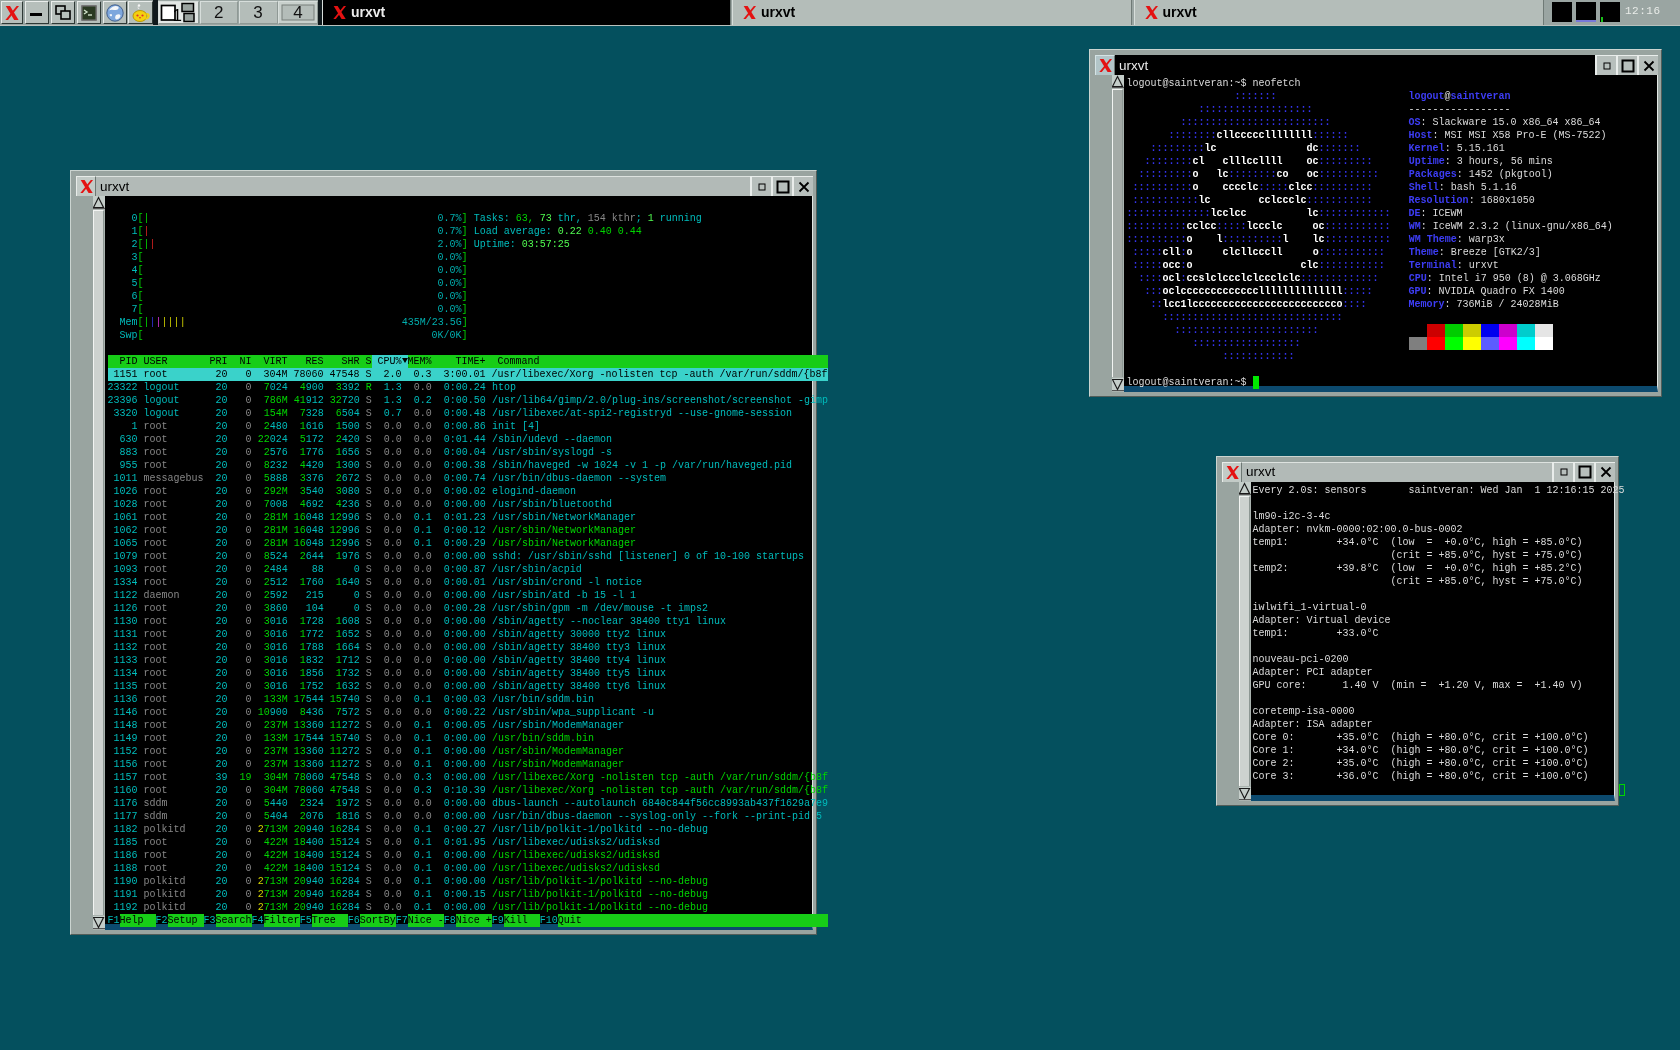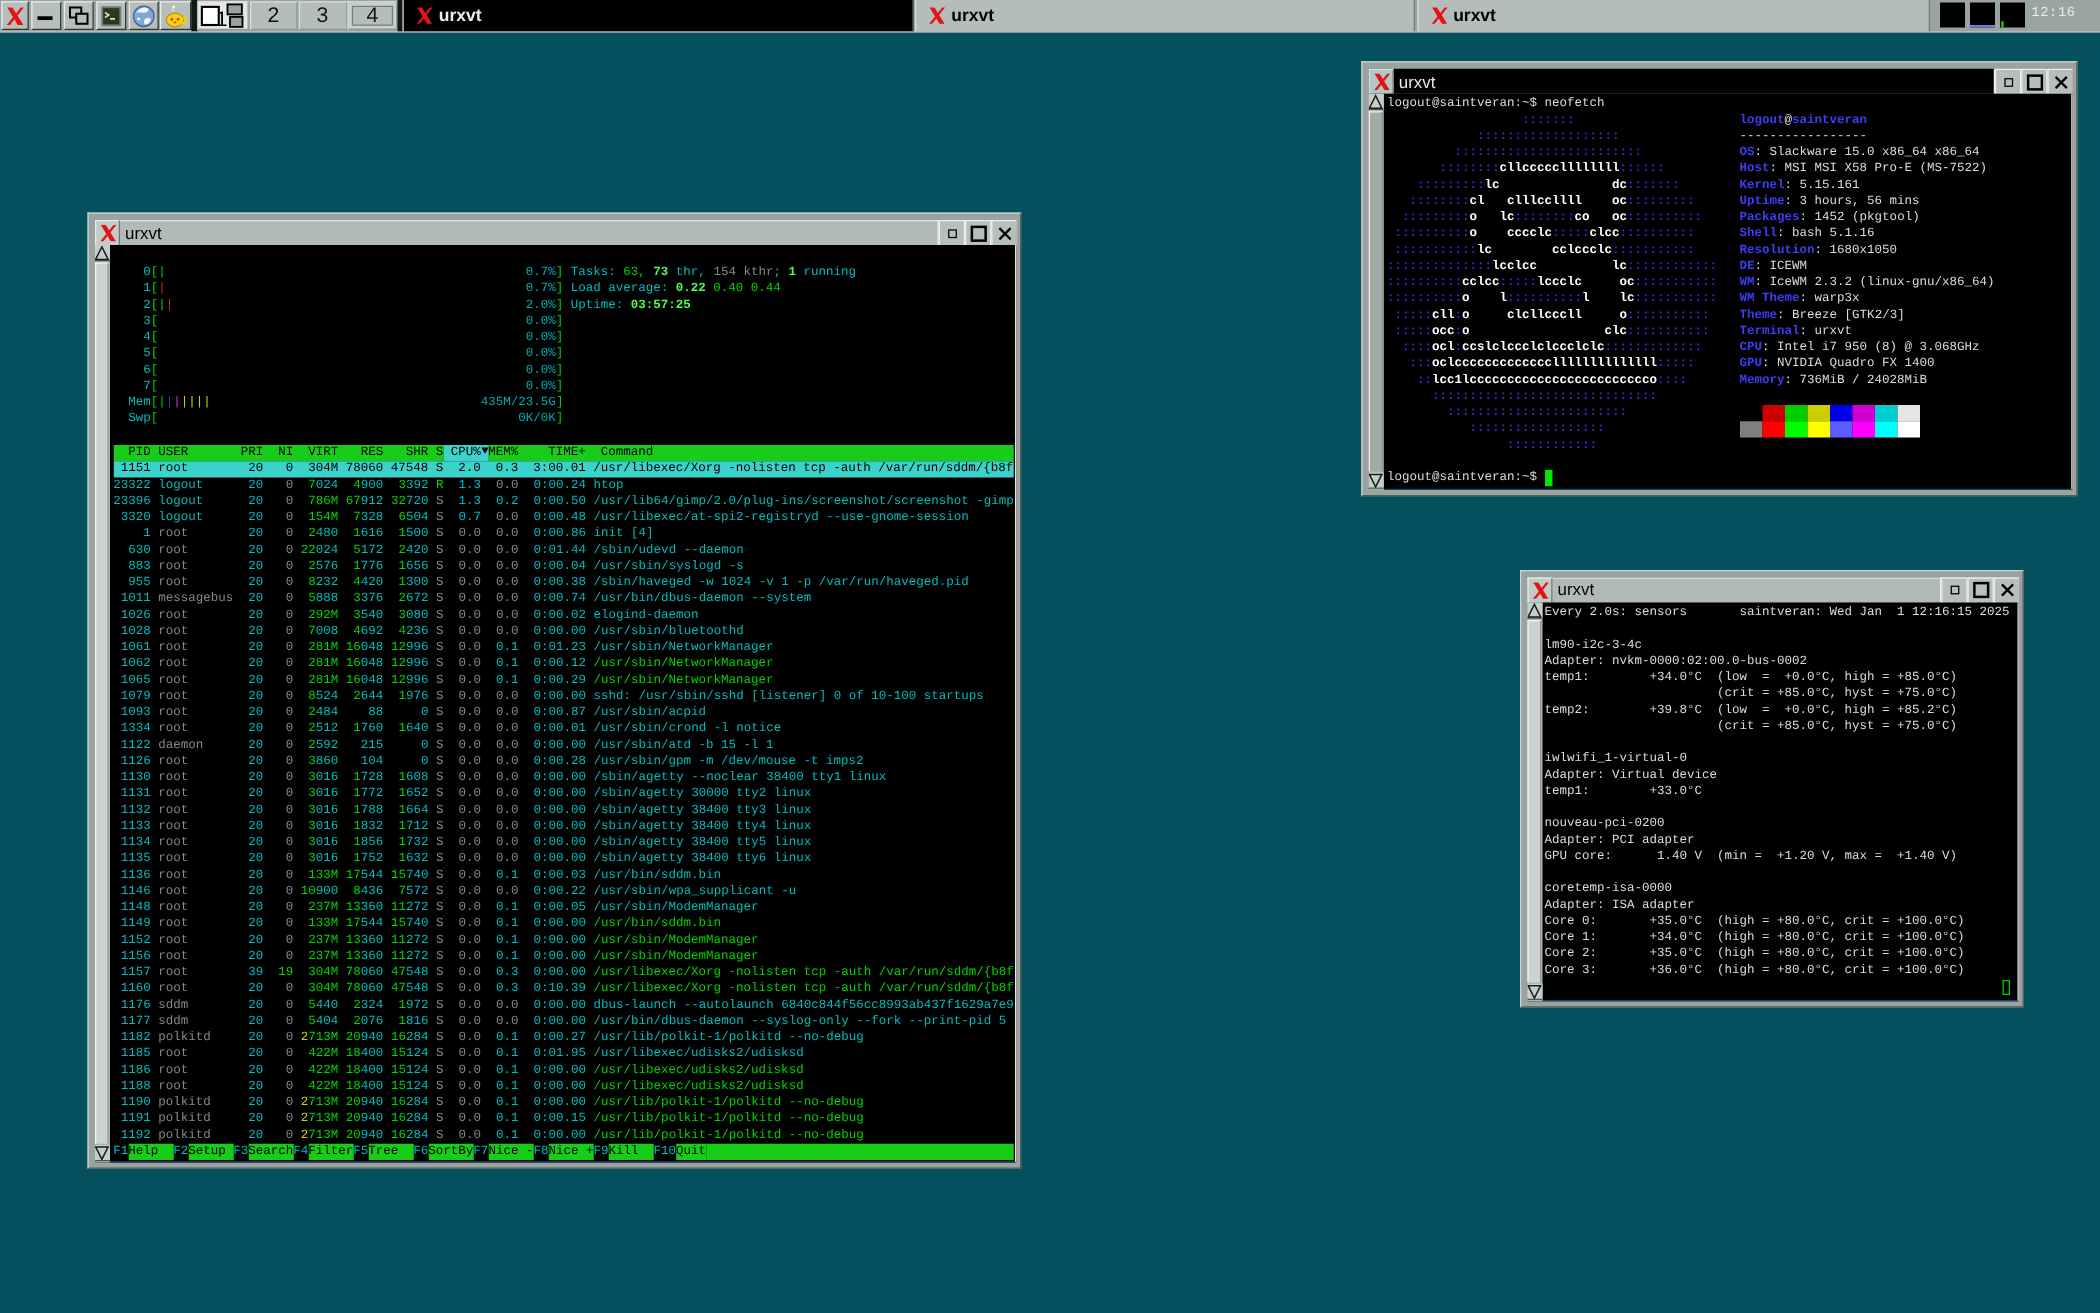--- a/index.html
+++ b/index.html
@@ -31,33 +31,33 @@
 .xbA { background:#b2c5c8; border-top:1px solid #d5e3e5; border-left:1px solid #d5e3e5; }
 .tb .xb svg { position:absolute; left:2px; top:2px; }
 .tt { position:absolute; left:24px; top:2.5px; font-size:13.5px; color:#000; }
 .tbA .tt { color:#e9e9e9; }
 .wb { position:absolute; right:0; top:0; height:20px; background:#e9edeb; }
 .btn { position:relative; float:left; width:20px; height:20px; background:#b7bfbc; border-left:1.5px solid #e9edeb; border-top:1.5px solid #e9edeb; margin-left:1px; }
 .btn svg, .btn div { position:absolute; left:50%; top:50%; transform:translate(-50%,-50%); }
 .icomin { width:7px; height:7px; border:1.8px solid #000; }
 .icomax { width:13px; height:13px; border:2px solid #000; }
 
-.client { position:relative; background:#000; border-left:1px solid #e2e7e4; border-bottom:1px solid #0c4a6e; border-right:1px solid #e2e7e4; }
+.client { position:relative; background:#000; border-left:1px solid #e2e7e4; border-bottom:6px solid #0c4a6e; border-right:1px solid #e2e7e4;margin-left:17px; }
 .sb { position:absolute; left:-1px; top:0; width:12px; background:#aab3af; }
 .sarr { position:absolute; left:0; top:0; width:12px; height:13px; background:#c4cdc9; border-bottom:1px solid #555; }
 .sarr svg { display:block; }
 .sth { position:absolute; left:0; width:11px; background:#cdd2cf; border-left:1.5px solid #f2f4f2; border-top:1px solid #f2f4f2; border-right:1px solid #8d9793; }
 .sthd { background:#a4aba7; }
 .term { position:absolute; font-family:"Liberation Mono", monospace; font-size:10px; line-height:13px; color:#dcdcdc; white-space:pre; }
 
 .term .c { color:#00bcbc; }
 .term .dc { color:#00adad; }
 .term .gr { color:#878787; }
 .term .g { color:#00d400; }
-.term .G { color:#50fa50; font-weight:bold; }
+.term .G { color:#50fa50; font-weight:normal; }
 .term .y { color:#d2d200; }
 .term .r { color:#d42222; }
 .term .bl { color:#3232d4; }
 .term .m { color:#d232d2; }
 .term .w { color:#dcdcdc; }
 .term .b { color:#3434ec; font-weight:bold; }
 .term .lw { color:#fff; font-weight:bold; }
 .term .B { color:#3d3df5; font-weight:bold; }
 .term .hb { color:#000; background:#17cd17; padding:1px 0; }
 .term .hs { color:#000; background:#3ad2ca; position:relative; padding:1px 0; }
@@ -211,21 +211,21 @@
 <i class="c">    4</i><i class="g">[</i>                                                 <i class="dc">0.0%</i><i class="g">]</i>
 <i class="c">    5</i><i class="g">[</i>                                                 <i class="dc">0.0%</i><i class="g">]</i>
 <i class="c">    6</i><i class="g">[</i>                                                 <i class="dc">0.0%</i><i class="g">]</i>
 <i class="c">    7</i><i class="g">[</i>                                                 <i class="dc">0.0%</i><i class="g">]</i>
 <i class="c">  Mem</i><i class="g">[</i><i class="g">|</i><i class="bl">|</i><i class="m">|</i><i class="y">|</i><i class="y">|</i><i class="y">|</i><i class="y">|</i>                                    <i class="dc">435M/23.5G</i><i class="g">]</i>
 <i class="c">  Swp</i><i class="g">[</i>                                                <i class="dc">0K/0K</i><i class="g">]</i>
 
 <i class="hb">  PID USER       PRI  NI  VIRT   RES   SHR S</i><i class="hs"> CPU%<s class="tri"></s></i><i class="hb">MEM%    TIME+  Command                                                </i>
 <i class="sel"> 1151 root        20   0  304M 78060 47548 S  2.0  0.3  3:00.01 /usr/libexec/Xorg -nolisten tcp -auth /var/run/sddm/{b8f</i>
 <i class="c">23322</i> <i class="c">logout    </i> <i class="c"> 20</i> <i class="gr">  0</i>  <i class="g">7</i><i class="c">024</i>  <i class="g">4</i><i class="c">900</i>  <i class="g">3</i><i class="c">392</i> <i class="g">R</i> <i class="c"> 1.3</i> <i class="gr"> 0.0</i> <i class="c"> 0:00.24</i> <i class="c">htop</i>
-<i class="c">23396</i> <i class="c">logout    </i> <i class="c"> 20</i> <i class="gr">  0</i>  <i class="g">786M</i> <i class="g">67</i><i class="c">912</i> <i class="g">32</i><i class="c">720</i> <i class="gr">S</i> <i class="c"> 1.3</i> <i class="c"> 0.2</i> <i class="c"> 0:00.50</i> <i class="c">/usr/lib64/gimp/2.0/plug-ins/screenshot/screenshot -gimp</i>
+<i class="c">23396</i> <i class="c">logout    </i> <i class="c"> 20</i> <i class="gr">  0</i>  <i class="g">786M</i> <i class="g">41</i><i class="c">912</i> <i class="g">32</i><i class="c">720</i> <i class="gr">S</i> <i class="c"> 1.3</i> <i class="c"> 0.2</i> <i class="c"> 0:00.50</i> <i class="c">/usr/lib64/gimp/2.0/plug-ins/screenshot/screenshot -gimp</i>
 <i class="c"> 3320</i> <i class="c">logout    </i> <i class="c"> 20</i> <i class="gr">  0</i>  <i class="g">154M</i>  <i class="g">7</i><i class="c">328</i>  <i class="g">6</i><i class="c">504</i> <i class="gr">S</i> <i class="c"> 0.7</i> <i class="gr"> 0.0</i> <i class="c"> 0:00.48</i> <i class="c">/usr/libexec/at-spi2-registryd --use-gnome-session</i>
 <i class="c">    1</i> <i class="gr">root      </i> <i class="c"> 20</i> <i class="gr">  0</i>  <i class="g">2</i><i class="c">480</i>  <i class="g">1</i><i class="c">616</i>  <i class="g">1</i><i class="c">500</i> <i class="gr">S</i> <i class="gr"> 0.0</i> <i class="gr"> 0.0</i> <i class="c"> 0:00.86</i> <i class="c">init [4]</i>
 <i class="c">  630</i> <i class="gr">root      </i> <i class="c"> 20</i> <i class="gr">  0</i> <i class="g">22</i><i class="c">024</i>  <i class="g">5</i><i class="c">172</i>  <i class="g">2</i><i class="c">420</i> <i class="gr">S</i> <i class="gr"> 0.0</i> <i class="gr"> 0.0</i> <i class="c"> 0:01.44</i> <i class="c">/sbin/udevd --daemon</i>
 <i class="c">  883</i> <i class="gr">root      </i> <i class="c"> 20</i> <i class="gr">  0</i>  <i class="g">2</i><i class="c">576</i>  <i class="g">1</i><i class="c">776</i>  <i class="g">1</i><i class="c">656</i> <i class="gr">S</i> <i class="gr"> 0.0</i> <i class="gr"> 0.0</i> <i class="c"> 0:00.04</i> <i class="c">/usr/sbin/syslogd -s</i>
 <i class="c">  955</i> <i class="gr">root      </i> <i class="c"> 20</i> <i class="gr">  0</i>  <i class="g">8</i><i class="c">232</i>  <i class="g">4</i><i class="c">420</i>  <i class="g">1</i><i class="c">300</i> <i class="gr">S</i> <i class="gr"> 0.0</i> <i class="gr"> 0.0</i> <i class="c"> 0:00.38</i> <i class="c">/sbin/haveged -w 1024 -v 1 -p /var/run/haveged.pid</i>
 <i class="c"> 1011</i> <i class="gr">messagebus</i> <i class="c"> 20</i> <i class="gr">  0</i>  <i class="g">5</i><i class="c">888</i>  <i class="g">3</i><i class="c">376</i>  <i class="g">2</i><i class="c">672</i> <i class="gr">S</i> <i class="gr"> 0.0</i> <i class="gr"> 0.0</i> <i class="c"> 0:00.74</i> <i class="c">/usr/bin/dbus-daemon --system</i>
 <i class="c"> 1026</i> <i class="gr">root      </i> <i class="c"> 20</i> <i class="gr">  0</i>  <i class="g">292M</i>  <i class="g">3</i><i class="c">540</i>  <i class="g">3</i><i class="c">080</i> <i class="gr">S</i> <i class="gr"> 0.0</i> <i class="gr"> 0.0</i> <i class="c"> 0:00.02</i> <i class="c">elogind-daemon</i>
 <i class="c"> 1028</i> <i class="gr">root      </i> <i class="c"> 20</i> <i class="gr">  0</i>  <i class="g">7</i><i class="c">008</i>  <i class="g">4</i><i class="c">692</i>  <i class="g">4</i><i class="c">236</i> <i class="gr">S</i> <i class="gr"> 0.0</i> <i class="gr"> 0.0</i> <i class="c"> 0:00.00</i> <i class="c">/usr/sbin/bluetoothd</i>
 <i class="c"> 1061</i> <i class="gr">root      </i> <i class="c"> 20</i> <i class="gr">  0</i>  <i class="g">281M</i> <i class="g">16</i><i class="c">048</i> <i class="g">12</i><i class="c">996</i> <i class="gr">S</i> <i class="gr"> 0.0</i> <i class="c"> 0.1</i> <i class="c"> 0:01.23</i> <i class="c">/usr/sbin/NetworkManager</i>
 <i class="c"> 1062</i> <i class="gr">root      </i> <i class="c"> 20</i> <i class="gr">  0</i>  <i class="g">281M</i> <i class="g">16</i><i class="c">048</i> <i class="g">12</i><i class="c">996</i> <i class="gr">S</i> <i class="gr"> 0.0</i> <i class="c"> 0.1</i> <i class="c"> 0:00.12</i> <i class="g">/usr/sbin/NetworkManager</i>

